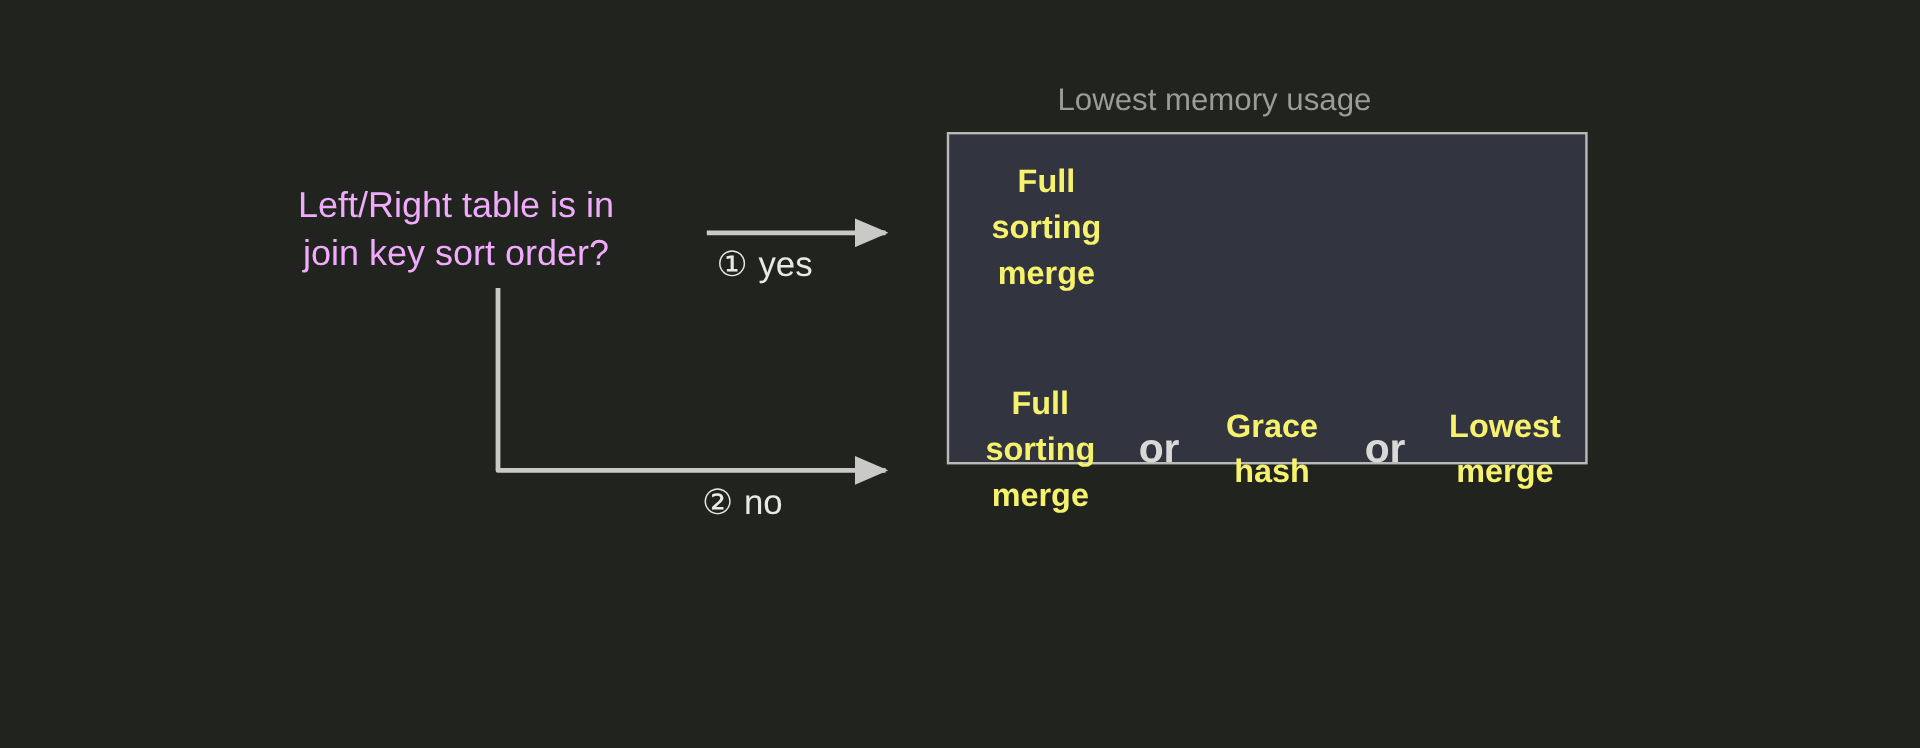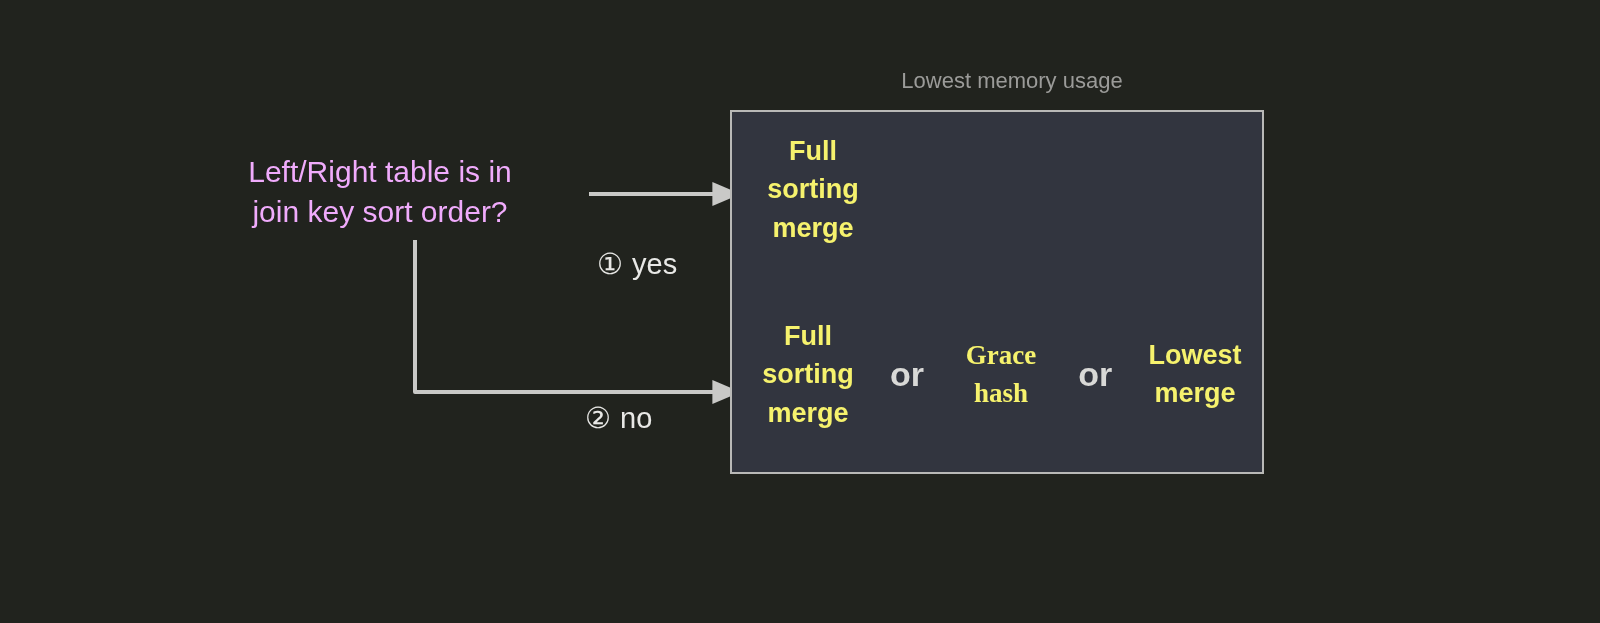--- a/index.html
+++ b/index.html
@@ -41,44 +41,44 @@
 
   
   .branch-label {
     position: absolute;
     color: #e8e8e6;
     font-size: 29px;
     font-weight: 400;
     white-space: nowrap;
   }
   .branch-label .num { margin-right: 9px; }
-  #label-yes { left: 597px; top: 203px; margin-top: 44px; }
+  #label-yes { left: 597px; top: 203px; }
   #label-no  { left: 585px; top: 401px; }
 
   
   .caption {
     position: absolute;
     width: 534px;
     left: 745px;
     text-align: center;
     color: #9b9b99;
-    font-size: 22px;
+    font-size: 26px;
     font-weight: 400;
     white-space: nowrap;
   }
   #caption-top    { top: 68px; }
   #caption-bottom { top: 483px; }
 
   
   #panel {
     position: absolute;
-    left: 730px;
+    left: 789px;
     top: 110px;
     width: 534px;
-    height: 364px;
+    height: 277px;
     box-sizing: border-box;
     background: #32353f;
     border: 2px solid #b9b9b7;
   }
 
   .option-row {
     position: absolute;
     display: flex;
     align-items: center;
     left: 0;
@@ -97,21 +97,21 @@
     white-space: pre-line;
   }
   .sep {
     color: #d9d9d7;
     font-size: 34px;
     font-weight: 700;
     padding: 0 16px;
   }
   #row-sorted .option { width: 138px; }
   #row-unsorted .opt-a { width: 138px; }
-  #row-unsorted .opt-b { width: 128px; font-family: Liberation Serif, serif; }
+  #row-unsorted .opt-b { width: 128px; }
   #row-unsorted .opt-c { width: 140px; }
 </style>
 </head>
 <body>
 
 <div id="canvas">
 
   <div id="question">Left/Right table is in
 join key sort order?</div>
 

